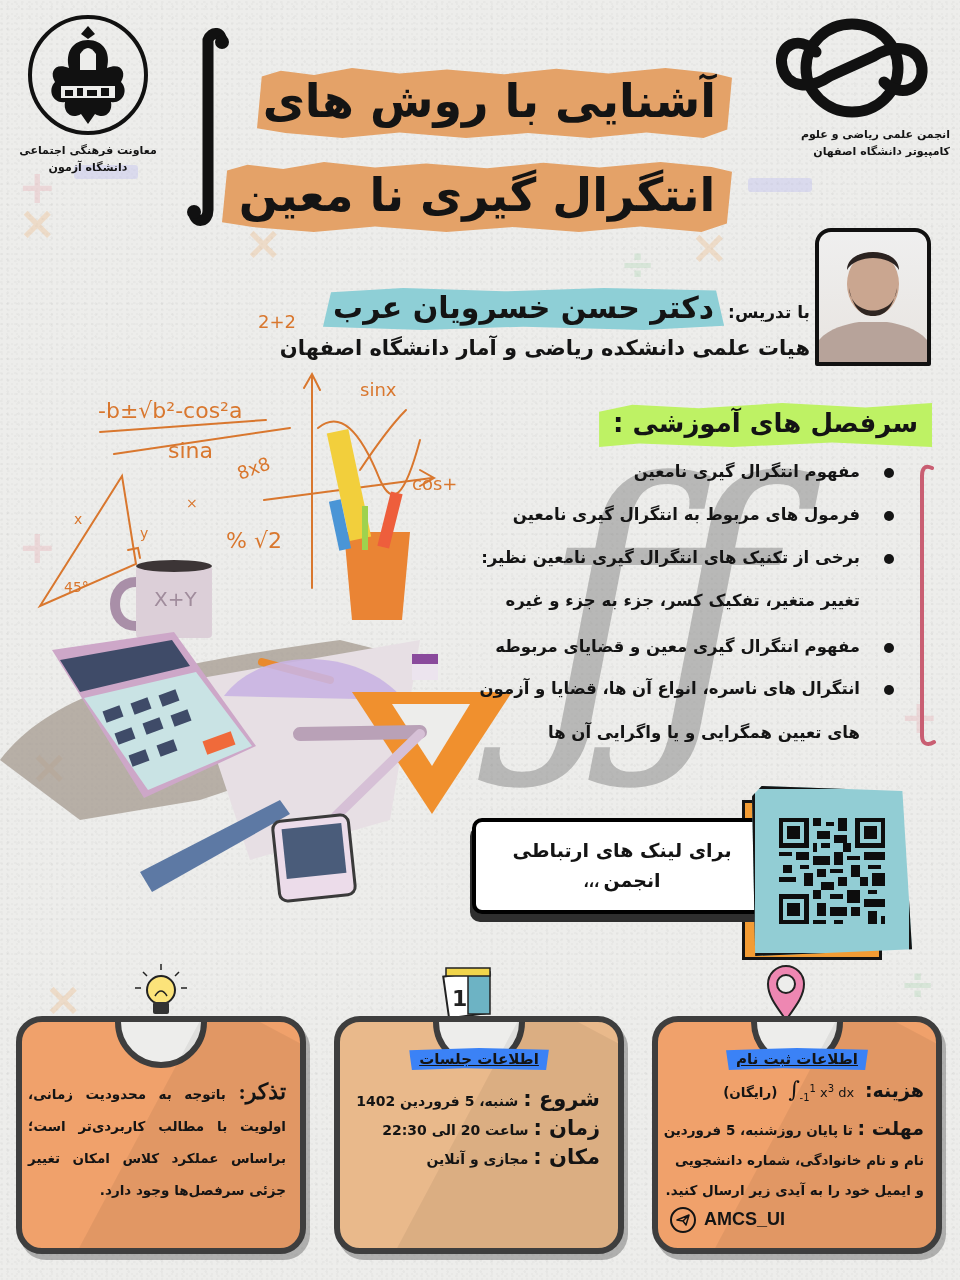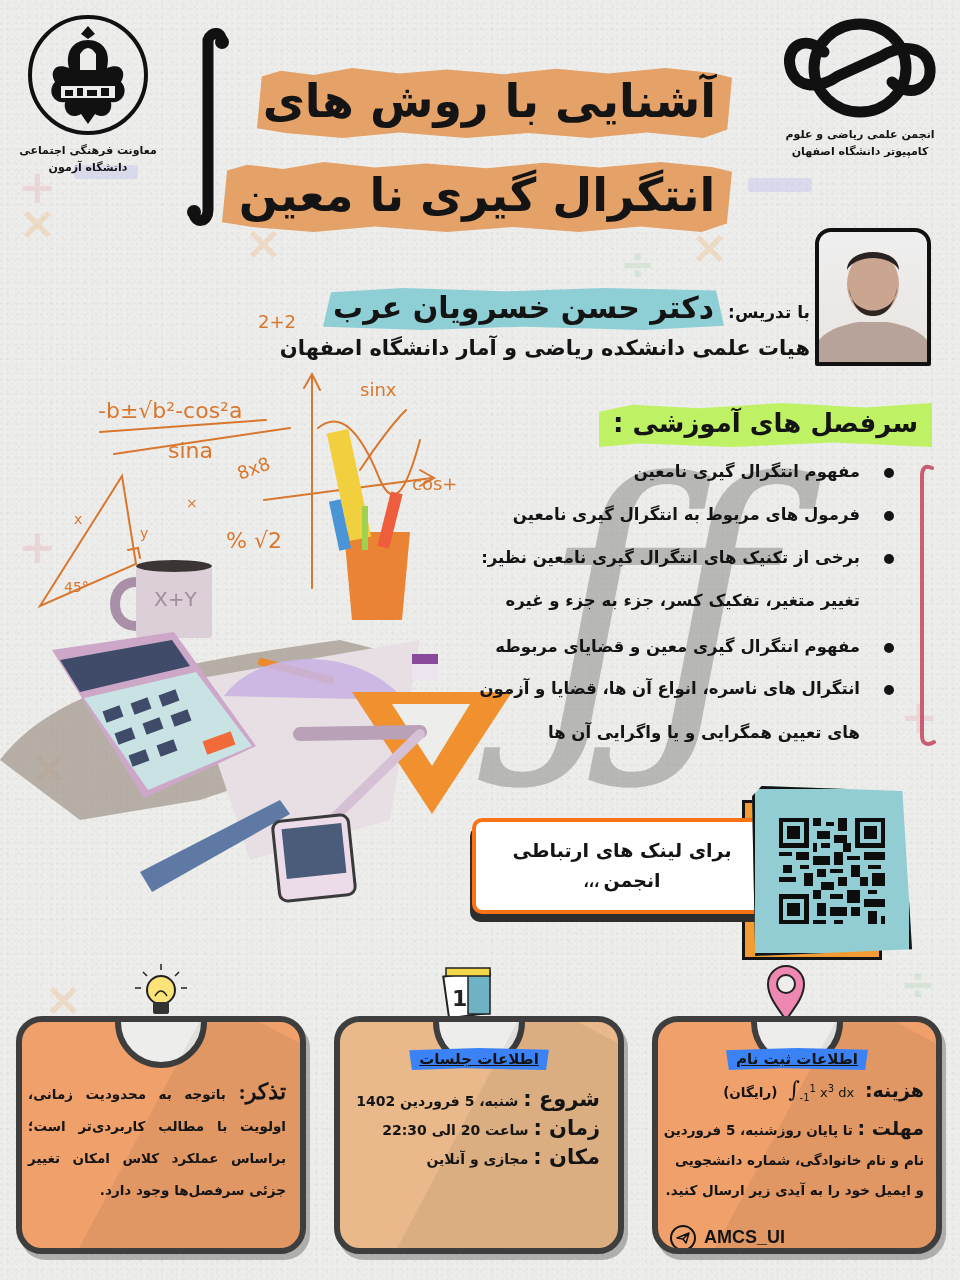--- a/index.html
+++ b/index.html
@@ -19,21 +19,21 @@
 
   
   .deco { position: absolute; font-weight: bold; opacity: 0.28; pointer-events: none; font-family: "DejaVu Sans", sans-serif; }
   .deco.plus { color: #e8a0a8; font-size: 46px; }
   .deco.times { color: #f0b070; font-size: 46px; }
   .deco.div { color: #9fd3a8; font-size: 42px; }
   .deco.minus { width: 64px; height: 14px; background: #b8b8f0; border-radius: 3px; opacity: 0.35; }
 
   
   .logo-left { left: 18px; top: 12px; width: 140px; text-align: center; }
-  .logo-right { left: 770px; top: 12px; width: 180px; text-align: center; }
+  .logo-right { left: 770px; top: 12px; width: 180px; }
   .logo-caption { font-size: 11px; font-weight: bold; line-height: 17px; direction: rtl; }
 
   
   .title-wrap { left: 182px; top: 22px; width: 560px; height: 210px; }
   .integral-big { position: absolute; left: 4px; top: 2px; }
   .title-line {
     position: absolute; right: 10px;
     background: #e4a268;
     padding: 4px 16px 8px 16px;
     font-weight: bold; font-size: 46px; line-height: 58px;
@@ -66,21 +66,21 @@
   }
   .syllabus-bracket { left: 916px; top: 460px; width: 24px; height: 290px; }
   .syllabus-list { right: 60px; top: 458px; width: 430px; direction: rtl; list-style: none; }
   .syllabus-item { position: relative; font-size: 16.5px; font-weight: bold; line-height: 20px; padding-right: 40px; white-space: nowrap; }
   .syllabus-item .bullet { position: absolute; right: 6px; top: 6px; width: 10px; height: 10px; border-radius: 50%; background: #141414; }
   .ff-deco { left: 540px; top: 440px; font-family: "DejaVu Serif", serif; font-style: italic; font-size: 330px; color: #7a7a7a; opacity: 0.45; line-height: 1; pointer-events: none; }
 
   
   .qr-box {
     left: 472px; top: 818px; width: 300px; height: 96px;
-    background: #fff; border: 4px solid #f97316; border-radius: 10px;
+    background: #fff; border: 4px solid #000000; border-radius: 10px;
     box-shadow: -2px 8px 0 #2e2e2e;
     display: flex; align-items: center; justify-content: center;
   }
   .qr-text { direction: rtl; text-align: center; font-size: 19px; font-weight: bold; line-height: 30px; }
   .qr-text .marks { font-size: 14px; margin-right: 4px; }
   .qr-orange-back { left: 742px; top: 800px; width: 140px; height: 160px; background: #f39c34; border: 3px solid #141414; }
   .qr-card {
     left: 752px; top: 786px; width: 160px; height: 170px;
     background: #92cdd4; border: 3px solid #141414;
     clip-path: polygon(6% 0%, 94% 3%, 100% 96%, 2% 100%, 0% 6%);
@@ -118,21 +118,21 @@
   .session-rows { position: absolute; top: 64px; right: 18px; width: 250px; direction: rtl; }
   .session-row { font-size: 14px; font-weight: bold; line-height: 27px; white-space: nowrap; }
   .session-row .label { font-size: 21px; font-weight: 900; }
 
   .reg-rows { position: absolute; top: 52px; right: 12px; width: 262px; direction: rtl; }
   .reg-row { font-size: 13.5px; font-weight: bold; line-height: 30px; white-space: nowrap; }
   .reg-row .label { font-size: 19px; font-weight: 900; }
   .formula { direction: ltr; display: inline-block; font-family: "DejaVu Sans", sans-serif; font-weight: normal; font-size: 13px; margin: 0 6px; vertical-align: middle; position: relative; }
   .formula .int { font-size: 22px; font-family: "DejaVu Serif", serif; }
   .formula sup, .formula sub { font-size: 10px; }
-  .telegram-row { display: flex; align-items: center; gap: 8px; direction: ltr; justify-content: flex-start; margin-top: 20px; padding-left: 8px; }
+  .telegram-row { display: flex; align-items: center; gap: 8px; direction: ltr; justify-content: flex-start; margin-top: 2px; padding-left: 8px; }
   .telegram-icon { width: 26px; height: 26px; border: 2.5px solid #141414; border-radius: 50%; display: flex; align-items: center; justify-content: center; }
   .telegram-handle { font-size: 18px; font-weight: bold; font-family: "Liberation Sans", sans-serif; }
 </style>
 </head>
 <body>
 
 <div class="deco plus" style="left:18px;top:160px;">+</div>
 <div class="deco times" style="left:18px;top:196px;">×</div>
 <div class="deco times" style="left:244px;top:216px;">×</div>
 <div class="deco div" style="left:620px;top:240px;">÷</div>

